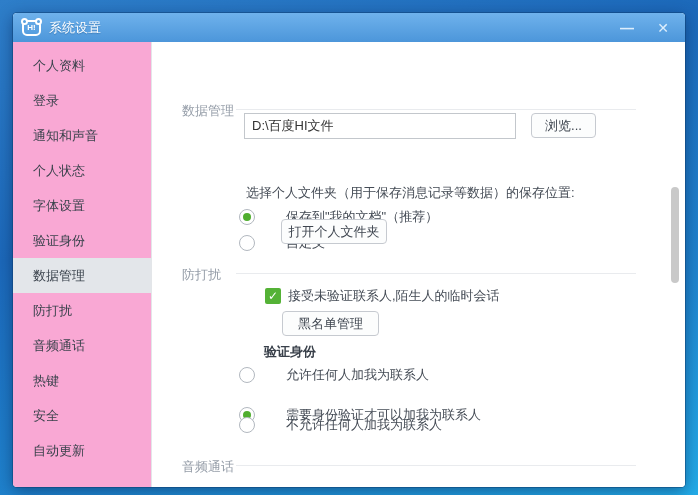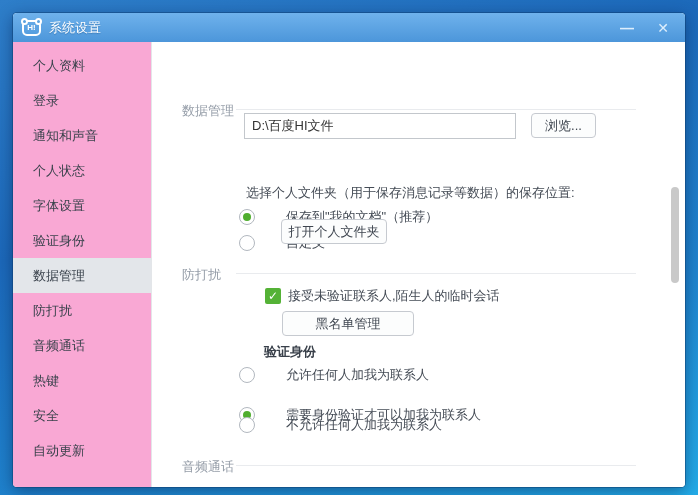--- a/index.html
+++ b/index.html
@@ -69,21 +69,21 @@
     font-family:"Liberation Sans","DejaVu Sans",sans-serif; background:#fff; outline:none;
   }
   .btn {
     position:absolute; height:25px; background:#fcfdfd; border:1px solid #c6cad0;
     border-radius:4px; font-size:13px; color:#3f4650; text-align:center;
     font-family:"Liberation Sans","DejaVu Sans",sans-serif; cursor:default;
     display:flex; align-items:center; justify-content:center;
   }
   .btn-browse { left:379px; top:71px; width:65px; }
   .btn-open-folder { left:129px; top:177px; width:106px; }
-  .btn-blacklist { left:130px; top:269px; width:132px; }
+  .btn-blacklist { left:130px; top:269px; width:97px; }
 
   .radio-row { position:absolute; display:flex; align-items:center; }
   .radio {
     width:16px; height:16px; border:1px solid #b2b8bf; border-radius:50%;
     background:#fff; margin-right:31px; position:relative; flex:0 0 16px;
   }
   .radio.on::after {
     content:""; position:absolute; left:3px; top:3px; width:8px; height:8px;
     border-radius:50%; background:#4fae2e;
   }

